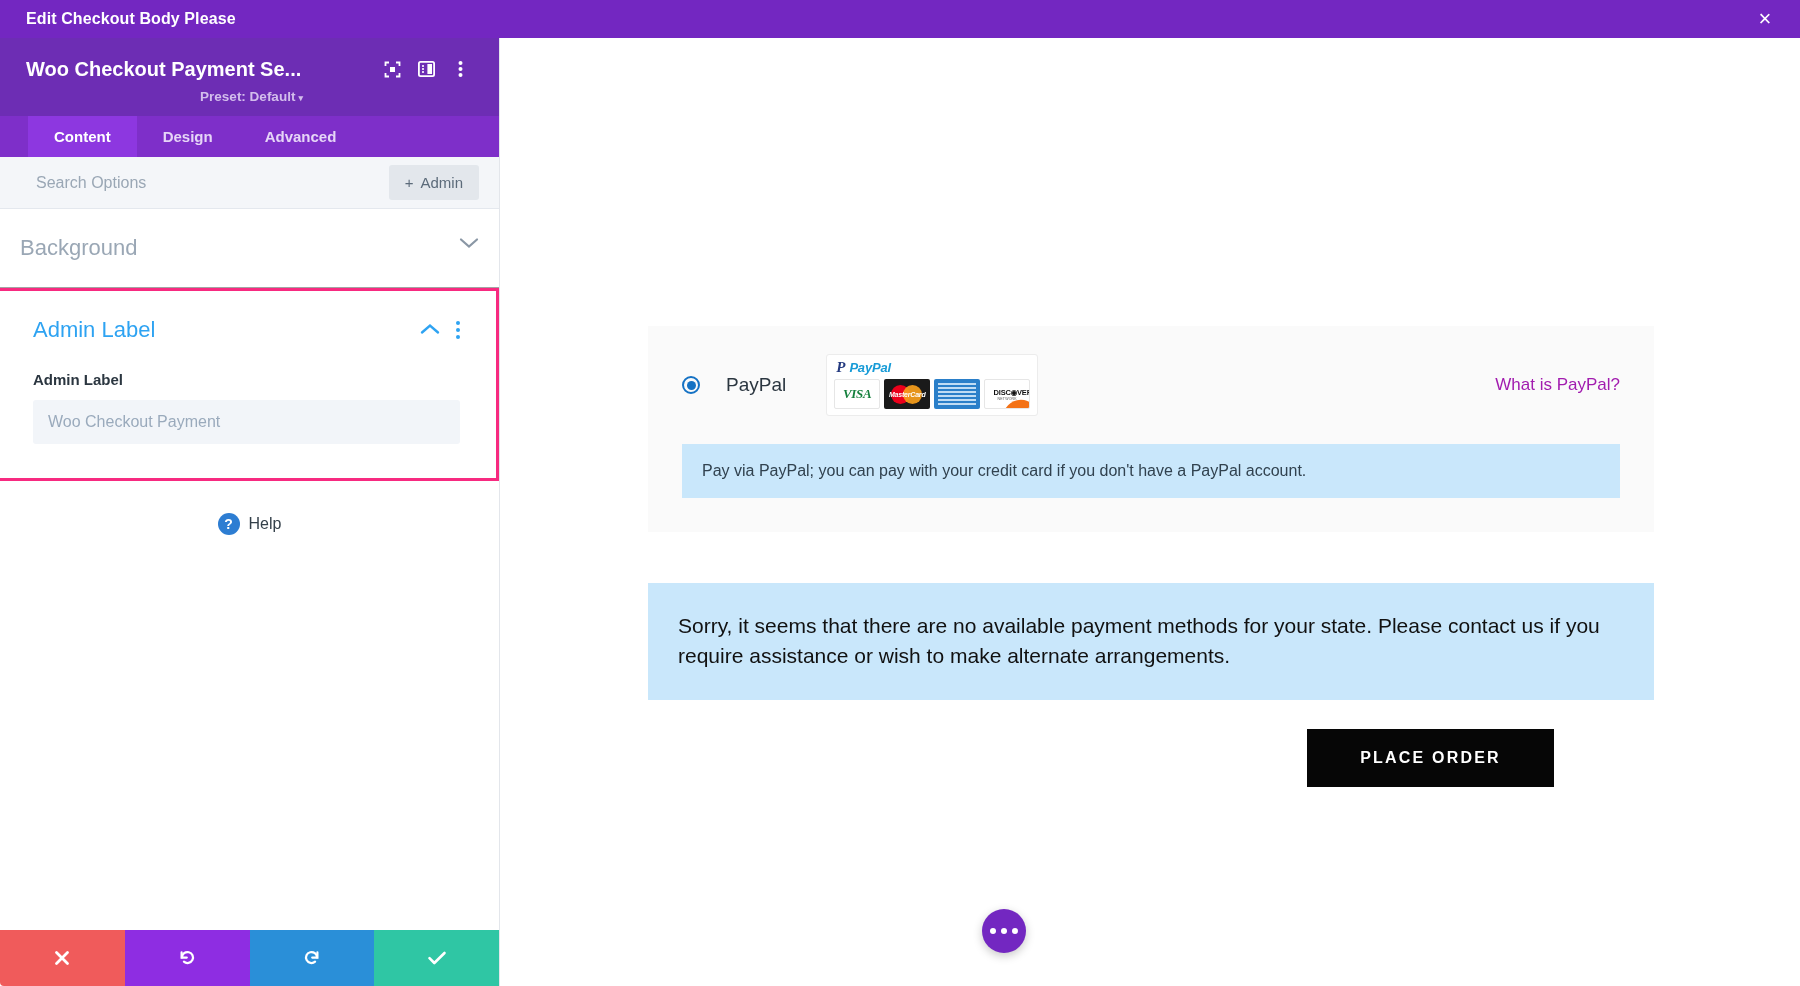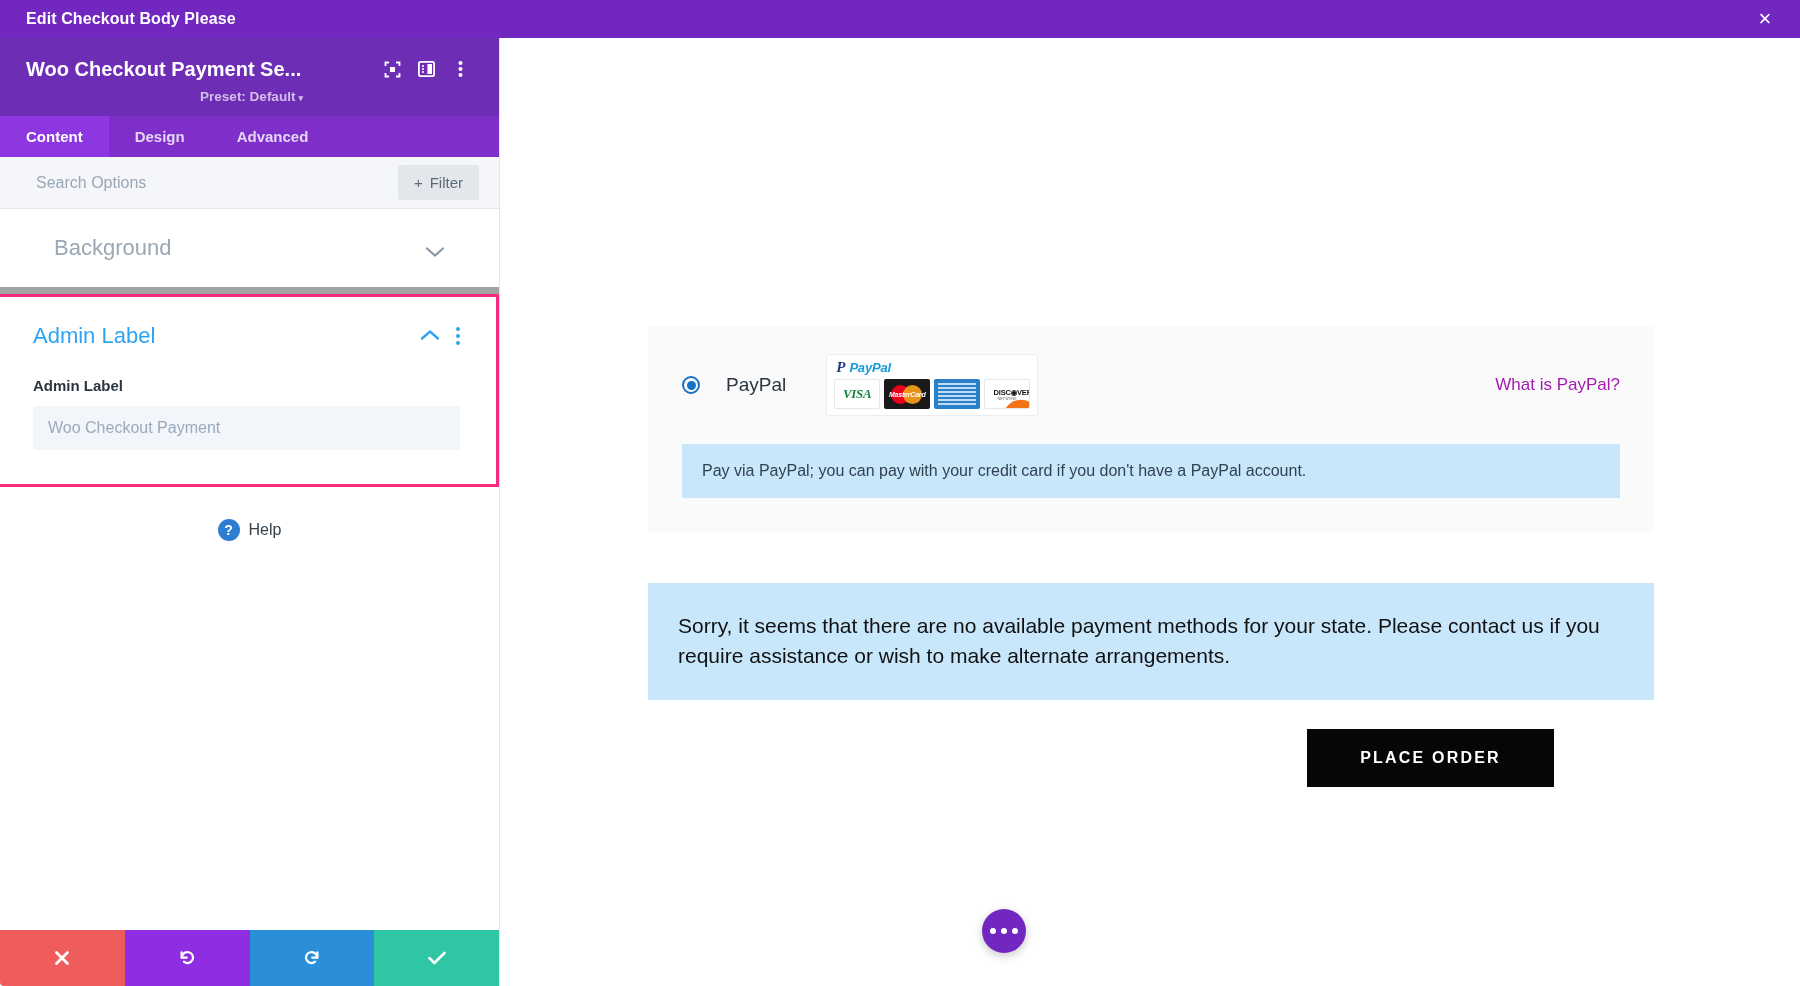--- a/index.html
+++ b/index.html
@@ -42,43 +42,43 @@
     width:34px; height:30px; display:flex; align-items:center; justify-content:center;
     cursor:pointer; color:#fff; flex:0 0 auto;
   }
   .preset { margin-top:5px; font-size:13.5px; color:#d3bdec; font-weight:600;text-align:center; }
   .preset .caret { font-size:9px; margin-left:3px; }
 
   .tabs { display:flex; background:#7e2fc9; }
   .tab {
     padding:12px 26px; font-size:15px; font-weight:700; color:#e6d5f7; cursor:pointer;
   }
-  .tab.active { background:#8d37e0; color:#fff; }
+  .tab.active { background:#8d37e0; color:#fff;margin-left:28px; }
 
   .searchbar {
     display:flex; align-items:center; background:#f4f6f9;
     border-bottom:1px solid #e4e8ee; padding:8px 20px 8px 36px; gap:10px;
   }
   .search-input {
     flex:1; border:none; background:transparent; outline:none;
     font-size:16px; color:#4c5866; font-family:inherit;
   }
   .search-input::placeholder { color:#9aa7b5; }
   .filter-btn {
     background:#e3e7ec; color:#5c6b7a; border:none; border-radius:3px;
     padding:9px 16px; font-size:15px; cursor:pointer; font-family:inherit;
     display:flex; align-items:center; gap:7px;
   }
 
   .panel-body { flex:1; overflow-y:auto; background:#fff; }
 
   .section-row {
-    display:flex; align-items:flex-end; justify-content:space-between;
-    padding:26px 54px; cursor:pointer;
-    border-bottom:7px solid #a3a3a3;
+    display:flex; align-items:flex-start; justify-content:space-between;
+    padding:26px 20px; cursor:pointer;
+    border-bottom:1px solid #a3a3a3;
   }
   .section-title { font-size:22px; color:#9aa7b5; font-weight:400; }
   .chev { color:#8a97a5; font-size:15px; }
 
   .toggled-box {
     border:3px solid #f72a80; border-left:none;
     margin:0 0 0 -3px; padding:26px 36px 34px 36px;
     background:#fff;
   }
   .toggled-head { display:flex; align-items:center; justify-content:space-between; }
@@ -244,21 +244,21 @@
     <div class="tabs">
       <div class="tab active">Content</div>
       <div class="tab">Design</div>
       <div class="tab">Advanced</div>
     </div>
 
     <div class="searchbar">
       <input class="search-input" type="text" placeholder="Search Options" style="">
       <button class="filter-btn">
         <span>+</span>
-        <span>Filter</span>
+        <span>Admin</span>
       </button>
     </div>
 
     <div class="panel-body">
 
       <div class="section-row">
         <span class="section-title">Background</span>
         <span class="chev">
           <svg width="20" height="12" viewBox="0 0 20 12" fill="none" stroke="#8a97a5" stroke-width="2.2" stroke-linecap="round">
             <path d="M2 2.5L10 9.5L18 2.5"></path>

